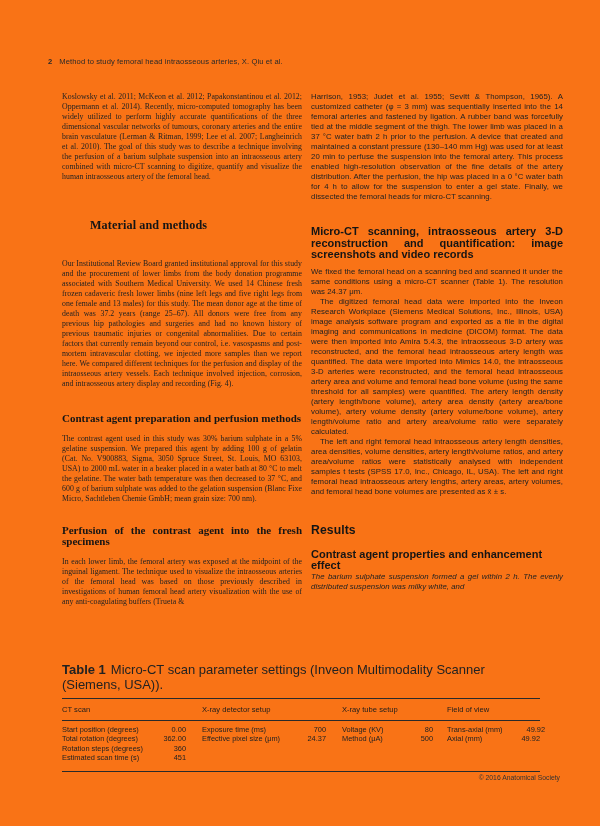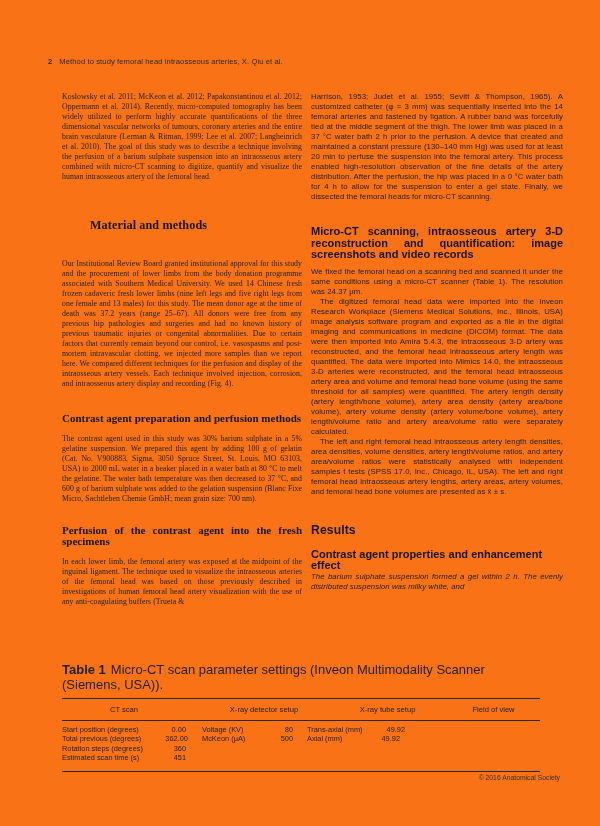--- a/index.html
+++ b/index.html
@@ -51,21 +51,21 @@
   .tcaption{font-size:13px;color:#222;margin-bottom:6px;}
   .tcaption .tlabel{font-weight:bold;margin-right:5px;}
   .rule{height:0;border-top:1.4px solid #2a2a2a;}
   .rule.inner{border-top-width:0.8px;}
   .thead-row,.tbody-row{display:flex;}
   .tgroup{box-sizing:border-box;}
   .g1{width:140px;padding-right:16px;}
   .g2{width:140px;padding-right:16px;}
   .g3{width:105px;padding-right:14px;}
   .g4{width:93px;padding-right:0;}
-  .thead-row{padding:6px 0 6px 0;text-align:center;}
+  .thead-row{padding:6px 0 6px 0;}
   .thead-row .tgroup{font-size:7.6px;color:#1d1d1d;}
   .tbody{display:flex;padding:4px 0 8px 0;}
   .trow{display:flex;font-size:7.4px;line-height:9.4px;color:#222;gap:24px;}
   .trow .lab{flex:1;white-space:nowrap;}
   .trow .val{text-align:right;white-space:nowrap;}
   .g1 .val{width:34px;}
   .g2 .val{width:34px;}
   .g3 .val{width:28px;}
   .g4 .val{width:32px;}
 
@@ -121,39 +121,49 @@
       <div class="tgroup g4">Field of view</div>
     </div>
     <div class="rule inner"></div>
     <div class="tbody">
       <div class="tgroup g1">
         <div class="trow">
           <span class="lab">Start position (degrees)</span>
           <span class="val">0.00</span>
         </div>
         <div class="trow">
-          <span class="lab">Total previous (degrees)</span>
+          <span class="lab">Total rotation (degrees)</span>
           <span class="val">362.00</span>
         </div>
         <div class="trow">
           <span class="lab">Rotation steps (degrees)</span>
           <span class="val">360</span>
         </div>
         <div class="trow">
           <span class="lab">Estimated scan time (s)</span>
           <span class="val">451</span>
         </div>
       </div>
+      <div class="tgroup g2">
+        <div class="trow">
+          <span class="lab">Exposure time (ms)</span>
+          <span class="val">700</span>
+        </div>
+        <div class="trow">
+          <span class="lab">Effective pixel size (μm)</span>
+          <span class="val">24.37</span>
+        </div>
+      </div>
       <div class="tgroup g3">
         <div class="trow">
           <span class="lab">Voltage (KV)</span>
           <span class="val">80</span>
         </div>
         <div class="trow">
-          <span class="lab">McKeon (μA)</span>
+          <span class="lab">Method (μA)</span>
           <span class="val">500</span>
         </div>
       </div>
       <div class="tgroup g4">
         <div class="trow">
           <span class="lab">Trans-axial (mm)</span>
           <span class="val">49.92</span>
         </div>
         <div class="trow">
           <span class="lab">Axial (mm)</span>

